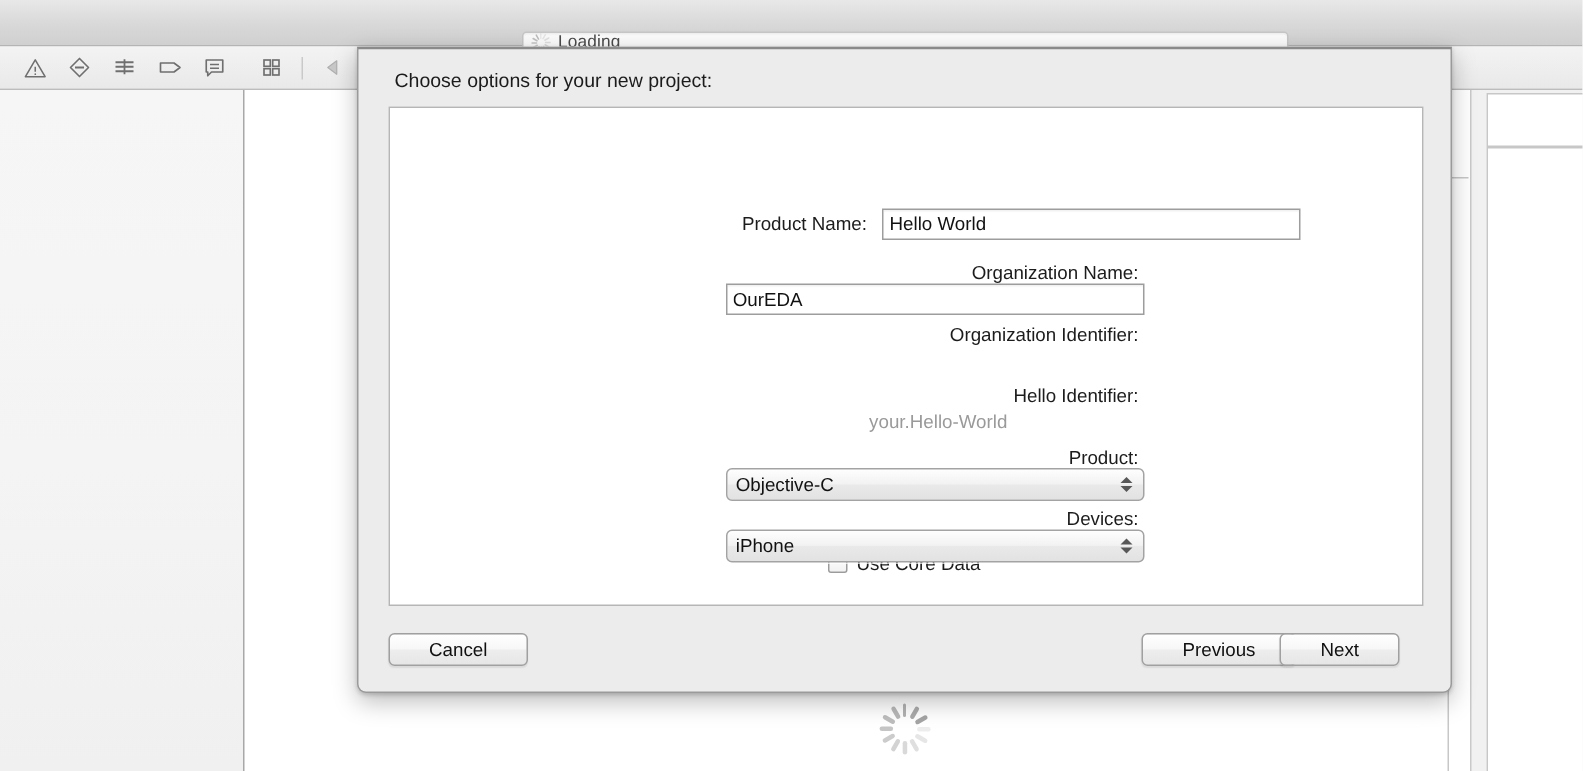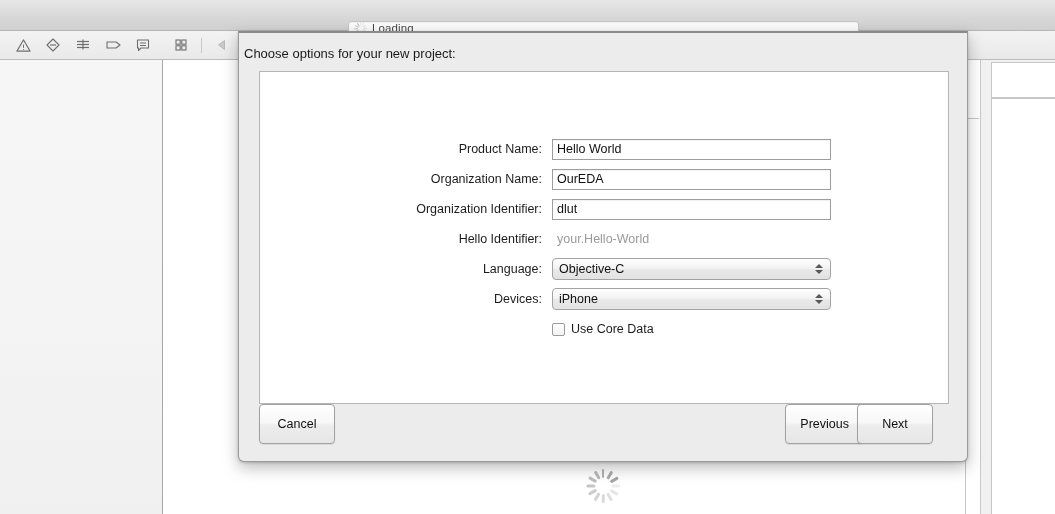--- a/index.html
+++ b/index.html
@@ -201,21 +201,21 @@
     height: 431px;
     background: #ececec;
     border: 1px solid #9a9a9a;
     border-top: 2px solid #8a8a8a;
     border-radius: 0 0 6px 6px;
     box-sizing: border-box;
     box-shadow: 0 6px 16px rgba(0,0,0,0.26), 0 1px 3px rgba(0,0,0,0.18);
   }
   .sheet-title {
     position: absolute;
-    left: 5px;
+    left: 24px;
     top: 13px;
     font-size: 13px;
     color: #1b1b1b;
     font-weight: normal;
   }
   .sheet-panel {
     position: absolute;
     left: 20px;
     top: 38px;
     width: 690px;
@@ -230,22 +230,23 @@
     position: absolute;
     left: 0;
     top: 62px;
     width: 690px;
   }
   .form-row {
     display: flex;
     align-items: center;
     height: 30px;
     margin-bottom: 0px;
-  }
-  .form-row + .form-row { margin-top: 0px; }
+    padding-left: 36px;
+  }
+  .form-row + .form-row { margin-top: 11px; flex-direction: column; }
   .f-label {
     width: 292px;
     text-align: right;
     padding-right: 10px;
     font-size: 12.5px;
     color: #1c1c1c;
     box-sizing: border-box;
     white-space: nowrap;
   }
   .f-control { flex: 0 0 auto; }
@@ -303,44 +304,44 @@
   .arr-up, .arr-dn {
     width: 0; height: 0;
     border-left: 4px solid transparent;
     border-right: 4px solid transparent;
   }
   .arr-up { border-bottom: 4.5px solid #585858; }
   .arr-dn { border-top: 4.5px solid #585858; }
 
   .checkbox-row {
     display: flex;
-    align-items: center;
+    align-items: flex-start;
     height: 30px;
   }
   .checkbox-row .f-label { width: 292px; }
   .checkbox-box {
     width: 13px;
     height: 13px;
     border: 1px solid #9b9b9b;
     border-radius: 2px;
     background: linear-gradient(to bottom, #ffffff 0%, #f2f2f2 100%);
     box-sizing: border-box;
     margin-right: 6px;
     flex: 0 0 auto;
   }
   .checkbox-label {
     font-size: 12.5px;
     color: #1c1c1c;
   }
 
   
   .btn {
-    height: 40px;
+    height: 22px;
     min-width: 76px;
-    padding: 0 14px;
+    padding: 0 26px;
     font-size: 12.5px;
     color: #101010;
     border: 1px solid #a0a0a0;
     border-radius: 4px;
     background: linear-gradient(to bottom, #ffffff 0%, #f7f7f7 47%, #ededed 53%, #e6e6e6 100%);
     box-shadow: 0 1px 1px rgba(0,0,0,0.08);
     cursor: default;
     font-family: "Liberation Sans", "DejaVu Sans", sans-serif;
     line-height: 20px;
     box-sizing: border-box;
@@ -487,34 +488,31 @@
 
         <div class="form-row">
           <div class="f-label">Organization Name:</div>
           <div class="f-control">
             <input class="text-field" type="text" value="OurEDA" style="">
           </div>
         </div>
 
         <div class="form-row">
           <div class="f-label">Organization Identifier:</div>
-          <div class="f-control">
-            <input class="text-field" type="text" value="dlut" style="">
-          </div>
         </div>
 
         <div class="form-row">
           <div class="f-label">Hello Identifier:</div>
           <div class="f-control">
             <div class="static-value">your.Hello-World</div>
           </div>
         </div>
 
         <div class="form-row">
-          <div class="f-label">Language:</div>
+          <div class="f-label">Product:</div>
           <div class="f-control">
             <div class="popup-button">
               <span>Objective-C</span>
               <span class="popup-arrows">
                 <i class="arr-up"></i>
                   <i class="arr-dn"></i>
               </span>
             </div>
           </div>
         </div>

